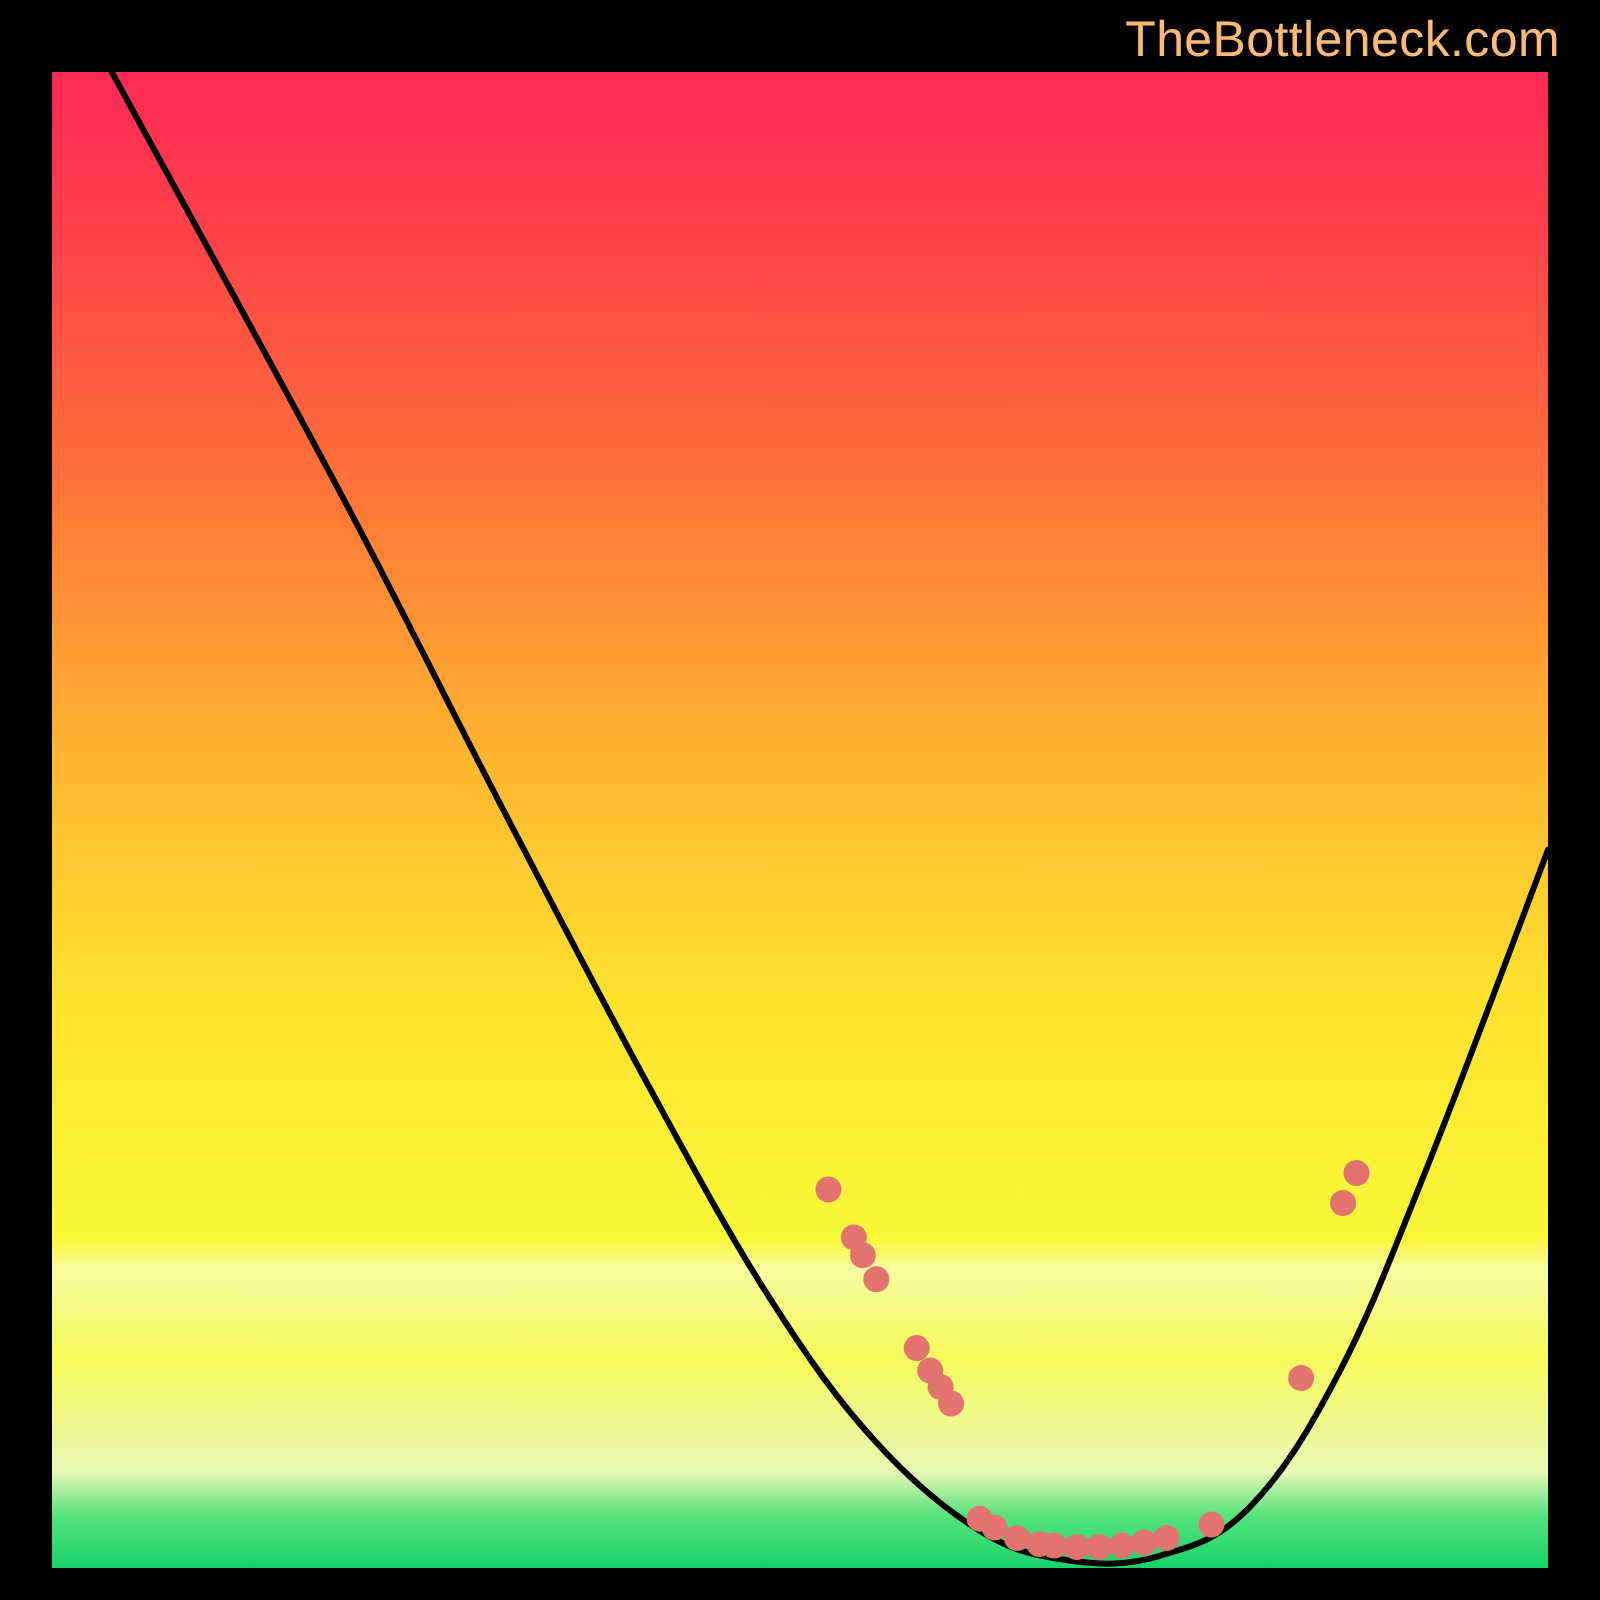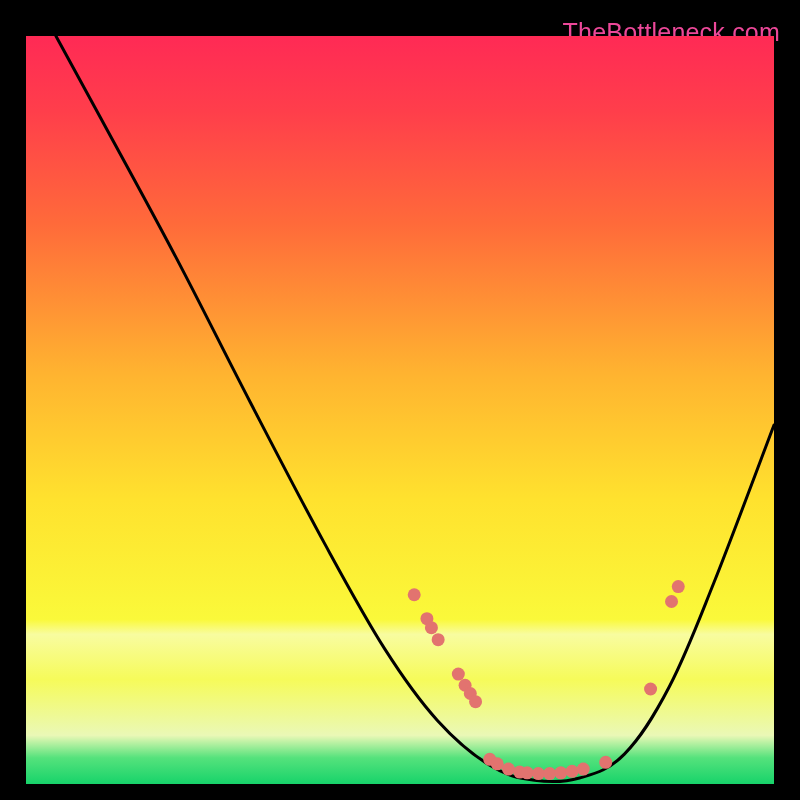--- a/index.html
+++ b/index.html
@@ -20,26 +20,26 @@
   }
   .plot-area {
     position: absolute;
     left: 0;
     top: 0;
     width: 748px;
     height: 748px;
   }
   .watermark {
     position: absolute;
-    top: 18px;
+    top: 6px;
     right: 20px;
     font-family: Arial, Helvetica, sans-serif;
     font-size: 25px;
     font-weight: 500;
-    color: #ec4899;
+    color: #fdba74;
     letter-spacing: 0.2px;
   }
   svg { display: block; }
 </style>
 </head>
 <body>
 
 <div class="watermark">TheBottleneck.com</div>
 
 <div class="frame">

